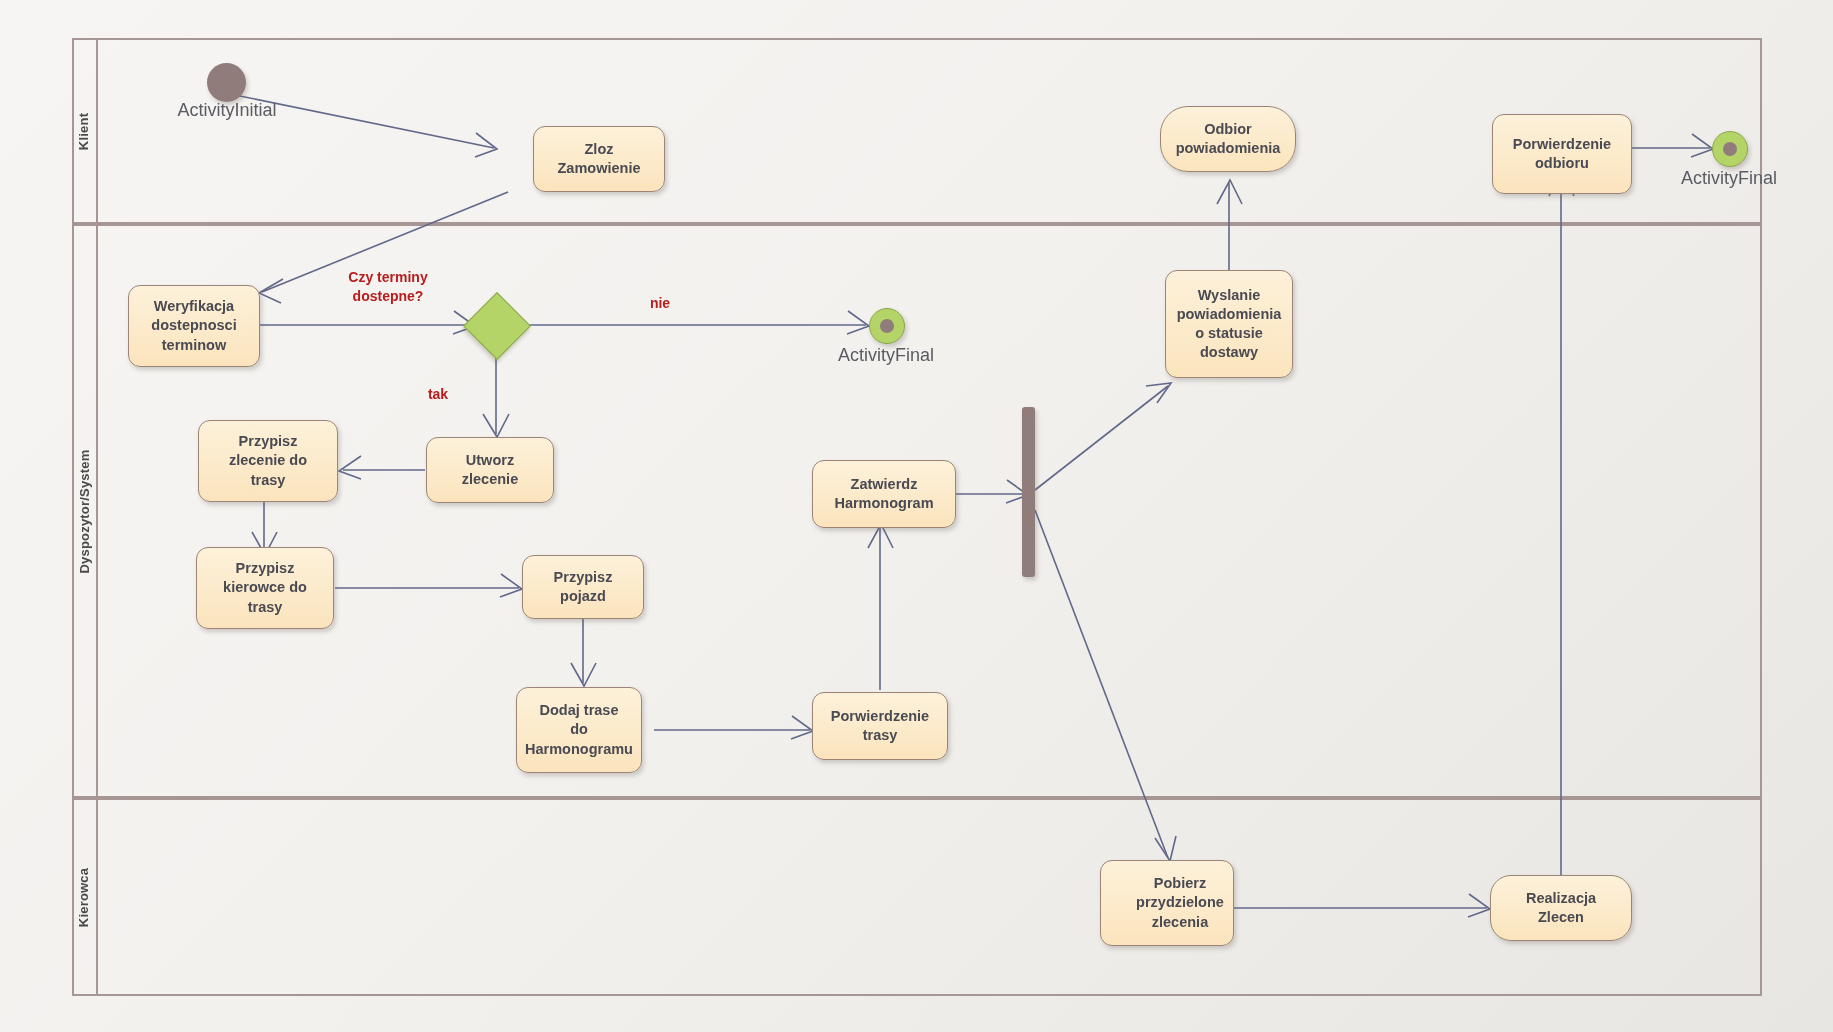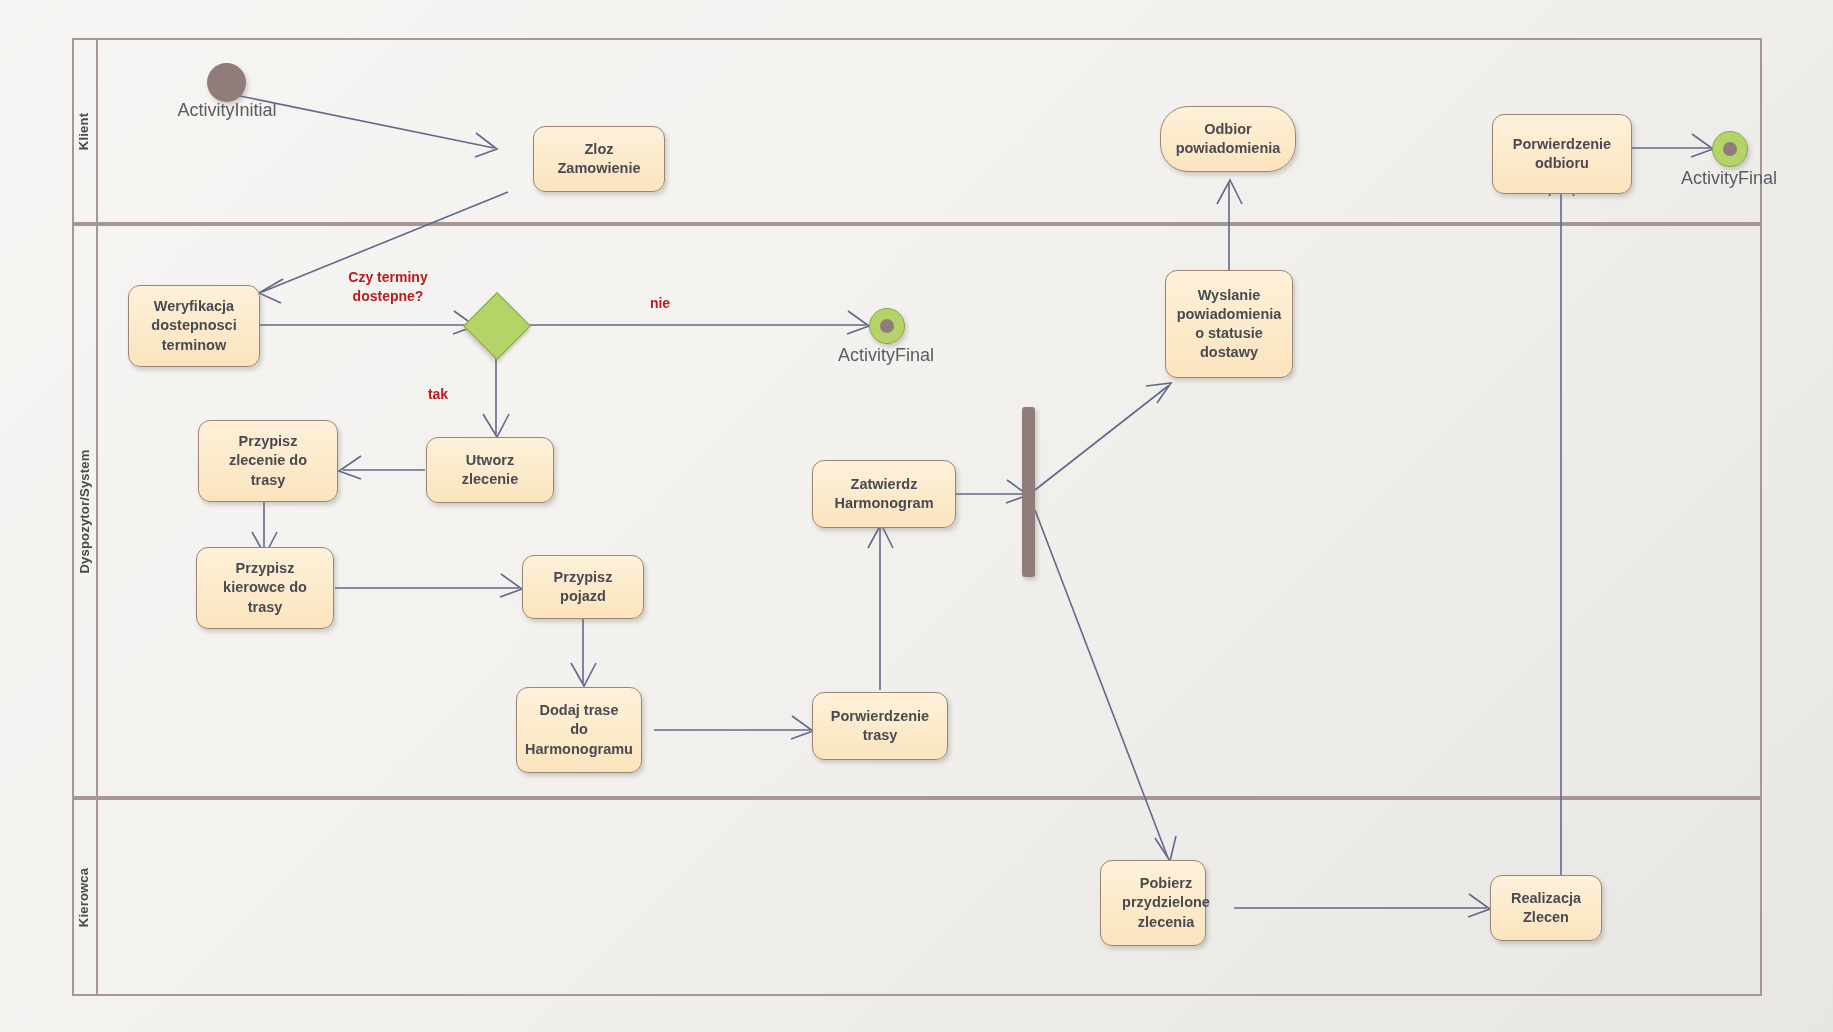--- a/index.html
+++ b/index.html
@@ -279,20 +279,20 @@
   <div class="node" style="left:812px; top:460px; width:144px; height:68px;">Zatwierdz
 Harmonogram</div>
 
   <div class="fork-bar" style="left:1022px; top:407px; width:13px; height:170px;"></div>
 
   <div class="node" style="left:1165px; top:270px; width:128px; height:108px;">Wyslanie
 powiadomienia
 o statusie
 dostawy</div>
 
-  <div class="node" style="left:1100px; top:860px; width:106px; height:86px;padding-left:32px;">Pobierz
+  <div class="node" style="left:1100px; top:860px; width:134px; height:86px;padding-left:32px;">Pobierz
 przydzielone
 zlecenia</div>
 
-  <div class="node" style="left:1490px; top:875px; width:112px; height:66px;">Realizacja
+  <div class="node" style="left:1490px; top:875px; width:142px; height:66px;border-radius:21px;">Realizacja
 Zlecen</div>
 
 </div>
 
 </body></html>

